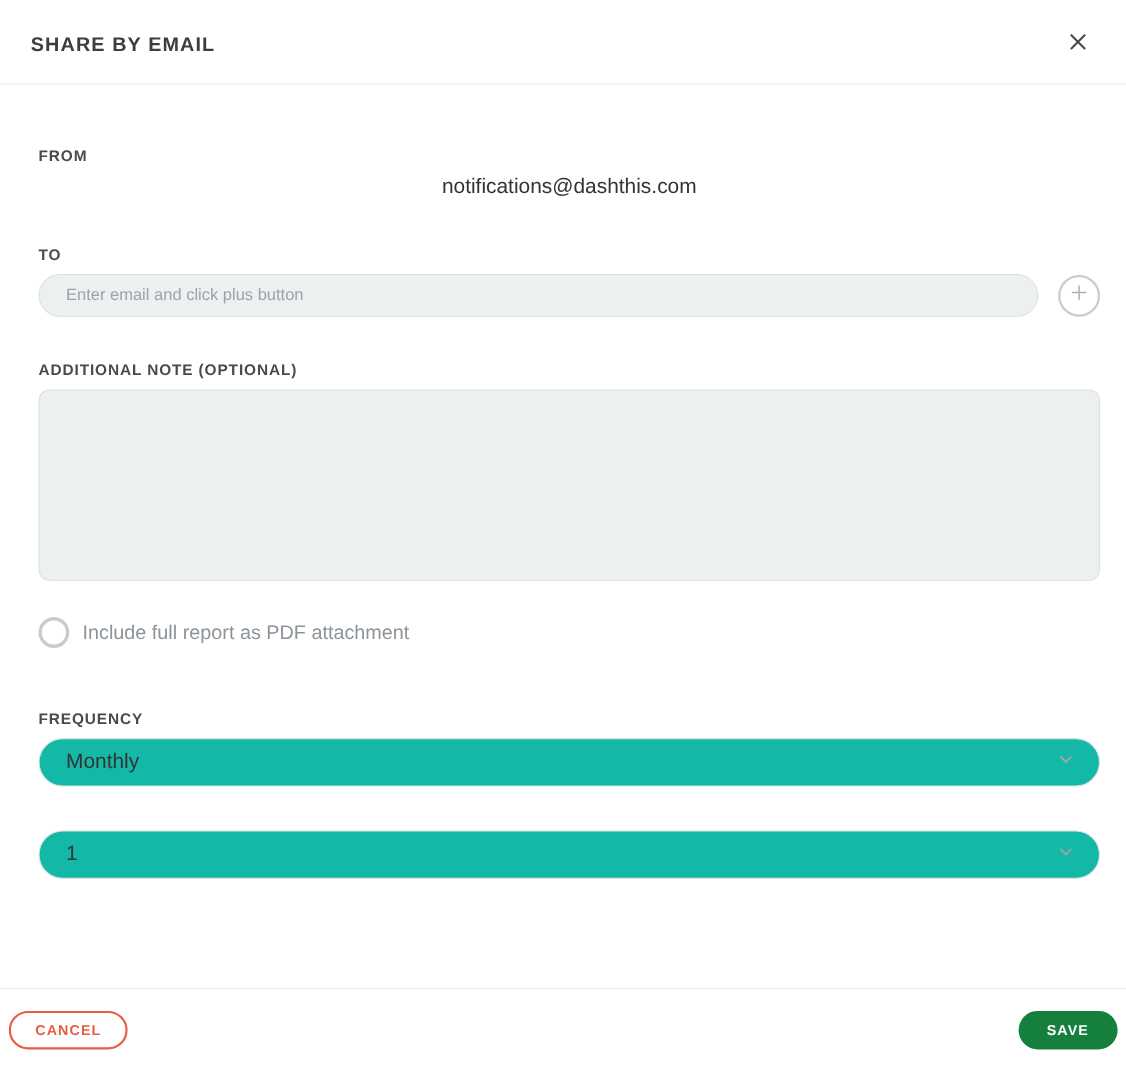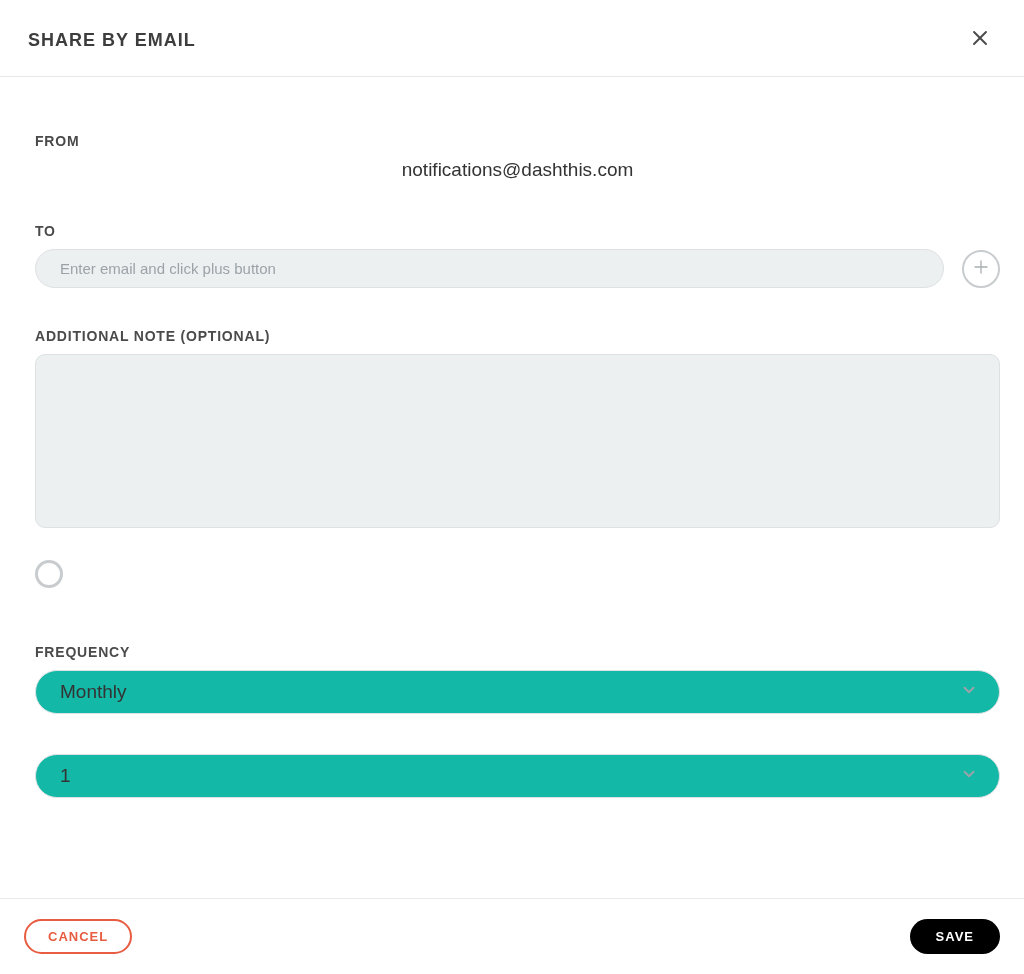--- a/index.html
+++ b/index.html
@@ -155,39 +155,39 @@
       width: 18px;
       height: 18px;
     }
     .footer {
       position: absolute;
       bottom: 0;
       left: 0;
       right: 0;
       background: #fff;
       border-top: 1px solid #ececec;
-      padding: 20px 24px;
+      padding: 20px 8px;
       display: flex;
       justify-content: space-between;
       align-items: center;
     }
     .cancel-btn {
       border: 2px solid #e85c41;
       background: #fff;
       color: #e85c41;
       font-size: 13px;
       font-weight: 700;
       letter-spacing: 1px;
       padding: 8px 22px;
       border-radius: 22px;
       cursor: pointer;
     }
     .save-btn {
       border: none;
-      background: #000000;
+      background: #15803d;
       color: #fff;
       font-size: 13px;
       font-weight: 700;
       letter-spacing: 1px;
       padding: 10px 26px;
       border-radius: 22px;
       cursor: pointer;
     }
   </style>
 </head>
@@ -223,20 +223,21 @@
         </span>
       </div>
     </div>
   </div>
 
   <div class="field-label">ADDITIONAL NOTE (OPTIONAL)</div>
   <textarea class="note-textarea" style=""></textarea>
 
   <div class="checkbox-row">
     <div class="checkbox-circle"></div>
+    <div class="checkbox-label">Include full report as PDF attachment</div>
   </div>
 
   <div class="field-label">FREQUENCY</div>
   <div class="select-wrapper">
     <input type="text" class="select-input" readonly="" value="Monthly" style="">
     <span class="select-chevron">
       <svg viewBox="0 0 24 24" fill="none" stroke="currentColor" stroke-width="2.5" stroke-linecap="round" stroke-linejoin="round">
         <polyline points="6 9 12 15 18 9"></polyline>
       </svg>
     </span>

